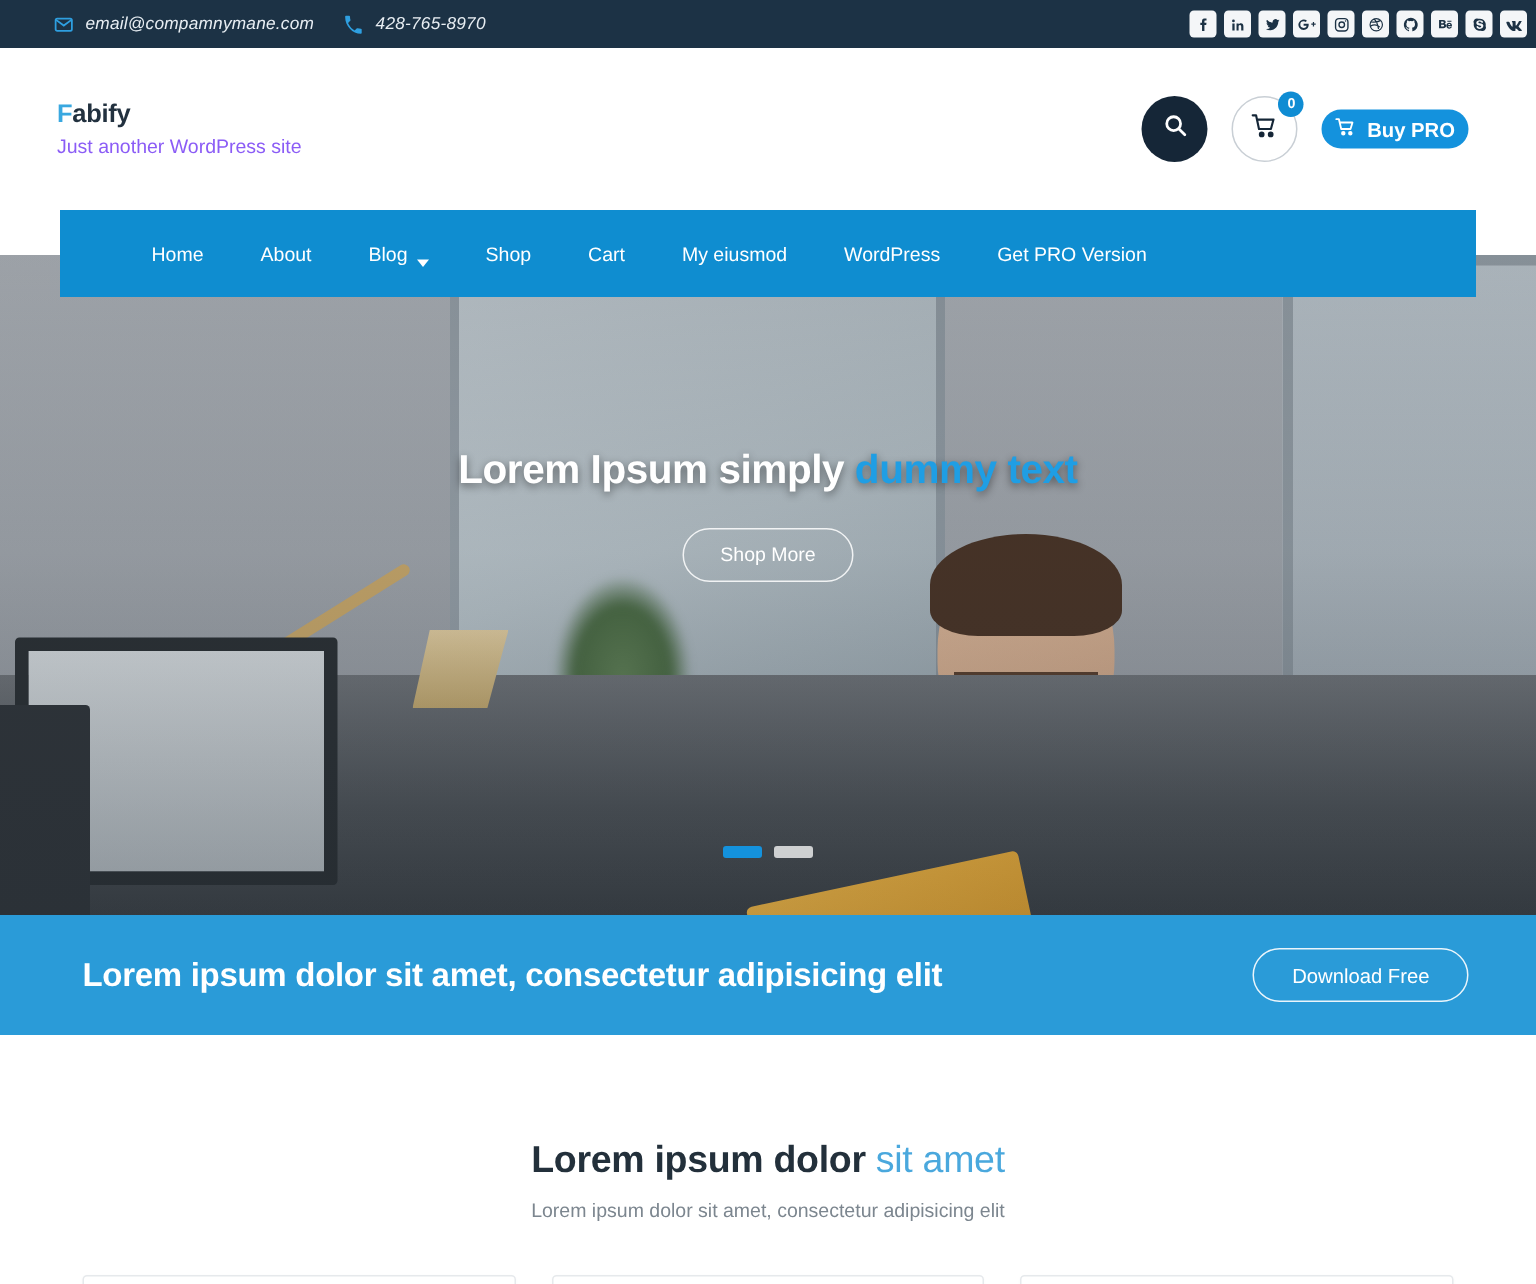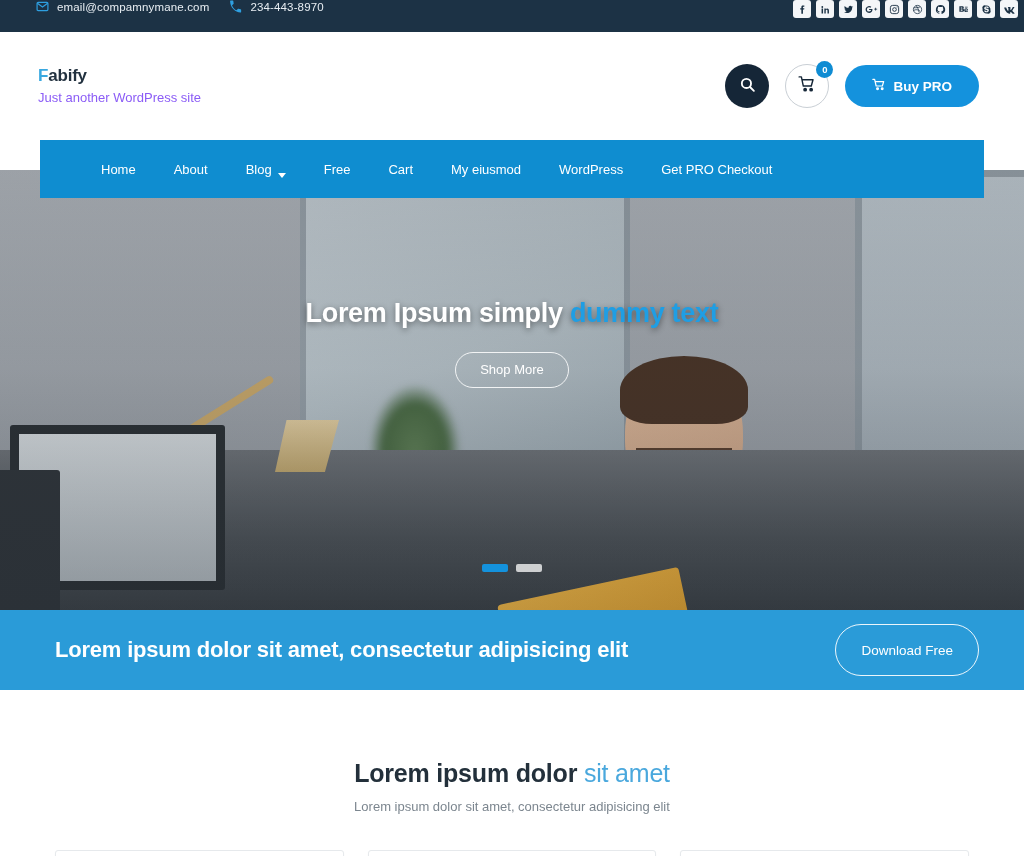--- a/index.html
+++ b/index.html
@@ -8,23 +8,24 @@
     overflow: hidden;
     font-family: "Liberation Sans", sans-serif;
     background: #ffffff;
   }
 
   
   .topbar {
     height: 32px;
     background: #1c3245;
     display: flex;
-    align-items: flex-start;
+    align-items: center;
     padding: 0 6px 0 36px;
     position: relative;
+    font-style: italic;
   }
   .topbar-left { display: flex; align-items: center; gap: 20px; }
   .tb-item { display: flex; align-items: center; gap: 8px; }
   .tb-item .glyph { color: #2e9fe0; display:flex; align-items:center; }
   .tb-item .txt {
     color: #e8eef3; font-size: 11.5px; letter-spacing: .15px; font-weight: 400;
   }
   .topbar-right {
     margin-left: auto; display: flex; align-items: center; gap: 5px;
   }
@@ -58,21 +59,21 @@
     position: absolute; top: -4px; right: -5px;
     min-width: 17px; height: 17px; border-radius: 50%;
     background: #0f8cd3; color: #fff;
     font-size: 9.5px; font-weight: 700;
     display: flex; align-items: center; justify-content: center;
     padding: 0 4px;
   }
   .buy-pro {
     background: #1492dd; color: #fff;
     border: none; border-radius: 30px;
-    height: 42px; padding: 0 27px;
+    height: 26px; padding: 0 9px;
     font-size: 13.5px; font-weight: 600;
     font-family: "Liberation Sans", sans-serif;
     display: flex; align-items: center; gap: 7px; cursor: pointer;
   }
 
   
   .navwrap { position: relative; height: 58px; }
   .nav {
     position: absolute; left: 40px; right: 40px; top: 0;
     height: 58px; background: #0f8dd0;
@@ -210,21 +211,21 @@
   .cta {
     background: #2a9bd8; height: 80px;
     display: flex; align-items: center;
     padding: 0 45px 0 55px;
   }
   .cta-title { color: #ffffff; font-size: 22px; font-weight: 700; letter-spacing: -.2px;}
   .cta-btn {
     margin-left: auto;
     background: transparent; color: #ffffff;
     border: 1px solid rgba(255,255,255,.9);
-    border-radius: 30px; height: 52px; padding: 0 25px;
+    border-radius: 30px; height: 36px; padding: 0 25px;
     font-size: 13.5px; font-family: "Liberation Sans", sans-serif; cursor: pointer; text-align: center;
   }
 
   
   .services { background: #ffffff; padding: 48px 55px 0; }
   .sec-head { text-align: center; margin-top: 21px; }
   .sec-title { font-size: 25px; font-weight: 700; color: #23303b; letter-spacing: -.2px; }
   .sec-title .accent { color: #4aa8dd; font-weight: 400; }
   .sec-sub { margin-top: 11px; font-size: 13px; color: #7c868f; }
   .cards {
@@ -252,21 +253,21 @@
         </svg>
       </span>
       <span class="txt">email@compamnymane.com</span>
     </div>
     <div class="tb-item">
       <span class="glyph">
         <svg width="13" height="13" viewBox="0 0 24 24" fill="currentColor">
           <path d="M6.6 10.8c1.6 3.1 4.1 5.6 7.2 7.2l2.4-2.4c.3-.3.8-.4 1.2-.3 1.2.4 2.6.6 4 .6.6 0 1 .4 1 1V21c0 .6-.4 1-1 1C11.3 22 2 12.7 2 1c0-.6.4-1 1-1h4c.6 0 1 .4 1 1 0 1.4.2 2.8.6 4 .1.4 0 .9-.3 1.2l-2.7 2.6z" transform="translate(0,1)"></path>
         </svg>
       </span>
-      <span class="txt">234-443-8970</span>
+      <span class="txt">428-765-8970</span>
     </div>
   </div>
   <div class="topbar-right">
     <a class="soc" href="#">
       <svg width="11" height="11" viewBox="0 0 24 24" fill="currentColor">
           <path d="M15 3h-2.5C10.6 3 9.5 4.4 9.5 6.4V9H7v3.2h2.5V21H13v-8.8h2.6l.4-3.2H13V6.9c0-.7.2-1.1 1.1-1.1H16V3z"></path>
         </svg>
     </a>
     <a class="soc" href="#">
       <svg width="11" height="11" viewBox="0 0 24 24" fill="currentColor">
@@ -363,33 +364,33 @@
         <span>Home</span>
       </a>
     <a href="#">
         <span>About</span>
       </a>
     <a href="#">
         <span>Blog</span>
         <i class="caret"></i>
       </a>
     <a href="#">
-        <span>Free</span>
+        <span>Shop</span>
       </a>
     <a href="#">
         <span>Cart</span>
       </a>
     <a href="#">
         <span>My eiusmod</span>
       </a>
     <a href="#">
         <span>WordPress</span>
       </a>
     <a href="#">
-        <span>Get PRO Checkout</span>
+        <span>Get PRO Version</span>
       </a>
   </nav>
 </div>
 
 <div class="hero">
   <div class="hero-photo">
     <div class="bg-base"></div>
     <div class="win-left"></div>
     <div class="win-right"></div>
     <div class="plant"></div>

